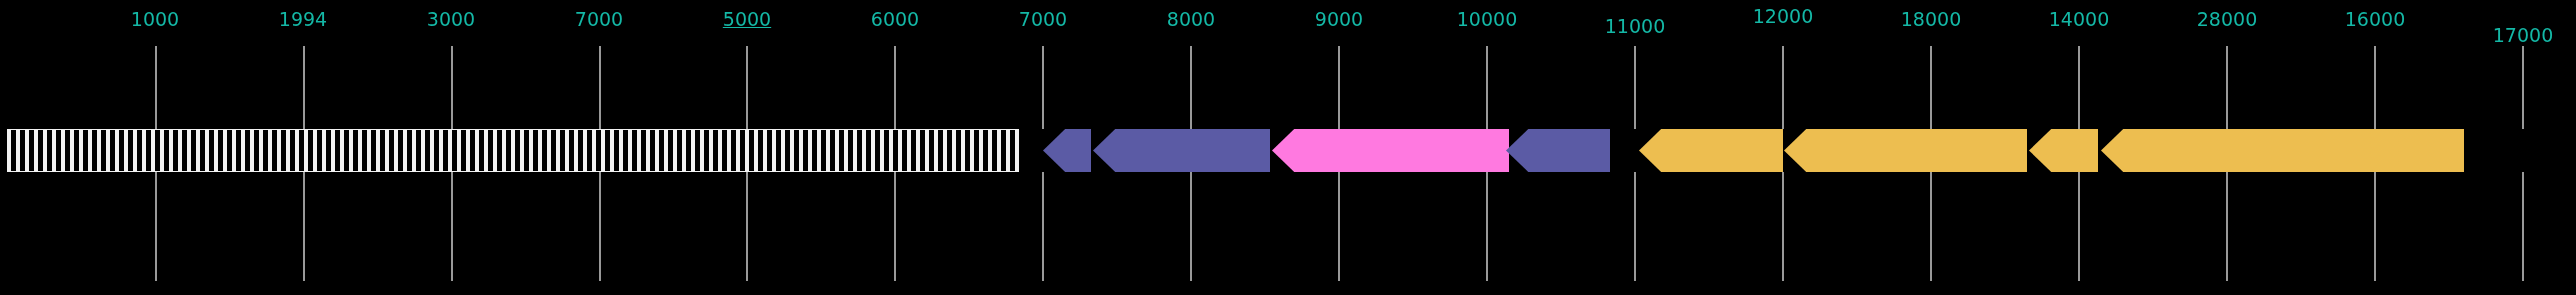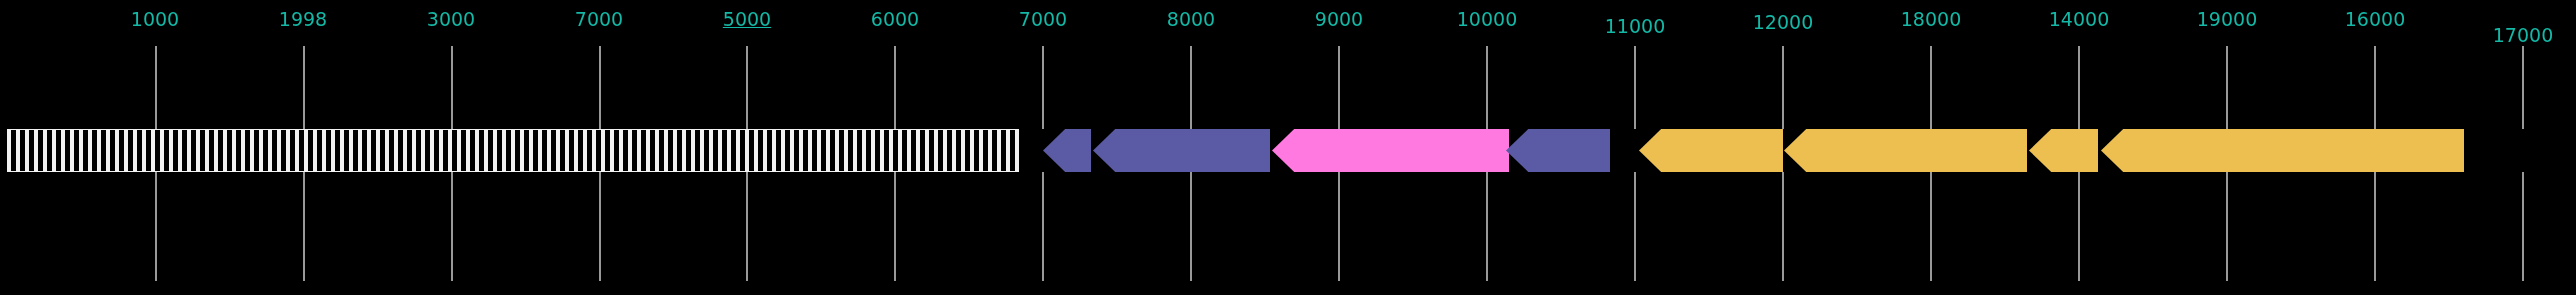--- a/index.html
+++ b/index.html
@@ -74,34 +74,34 @@
   }
 </style>
 </head>
 <body>
 
 <div id="canvas">
 
   <div class="axis-layer">
     <div id="tick-labels">
         <div class="tick-label" style="left: 155px; top: 10.4px;">1000</div>
-        <div class="tick-label" style="left: 303px; top: 10.4px;">1998</div>
+        <div class="tick-label" style="left: 303px; top: 10.4px;">1994</div>
         <div class="tick-label" style="left: 451px; top: 10.4px; text-align: center;">3000</div>
         <div class="tick-label" style="left: 599px; top: 10.4px;">7000</div>
         <div class="tick-label" style="left: 747px; top: 10.4px; text-decoration: underline;">5000</div>
         <div class="tick-label" style="left: 895px; top: 10.4px;">6000</div>
         <div class="tick-label" style="left: 1043px; top: 10.4px;">7000</div>
         <div class="tick-label" style="left: 1191px; top: 10.4px;">8000</div>
         <div class="tick-label" style="left: 1339px; top: 10.4px;">9000</div>
         <div class="tick-label" style="left: 1487px; top: 10.4px;">10000</div>
         <div class="tick-label" style="left: 1635px; top: 17px;">11000</div>
-        <div class="tick-label" style="left: 1783px; top: 13px;">12000</div>
+        <div class="tick-label" style="left: 1783px; top: 7px;">12000</div>
         <div class="tick-label" style="left: 1931px; top: 10.4px;">18000</div>
         <div class="tick-label" style="left: 2079px; top: 10.4px;">14000</div>
-        <div class="tick-label" style="left: 2227px; top: 10.4px;">19000</div>
+        <div class="tick-label" style="left: 2227px; top: 10.4px;">28000</div>
         <div class="tick-label" style="left: 2375px; top: 10.4px;">16000</div>
         <div class="tick-label" style="left: 2523px; top: 26px;">17000</div>
       </div>
     <div id="gridlines">
         <div class="gridline grid-top" style="left: 155px; background: rgb(153, 153, 153);"></div>
         <div class="gridline grid-bottom" style="left: 155px; background: rgb(153, 153, 153);"></div>
         <div class="gridline grid-top" style="left: 303px; background: rgb(153, 153, 153);"></div>
         <div class="gridline grid-bottom" style="left: 303px; background: rgb(153, 153, 153);"></div>
         <div class="gridline grid-top" style="left: 451px; background: rgb(153, 153, 153);"></div>
         <div class="gridline grid-bottom" style="left: 451px; background: rgb(153, 153, 153);"></div>

